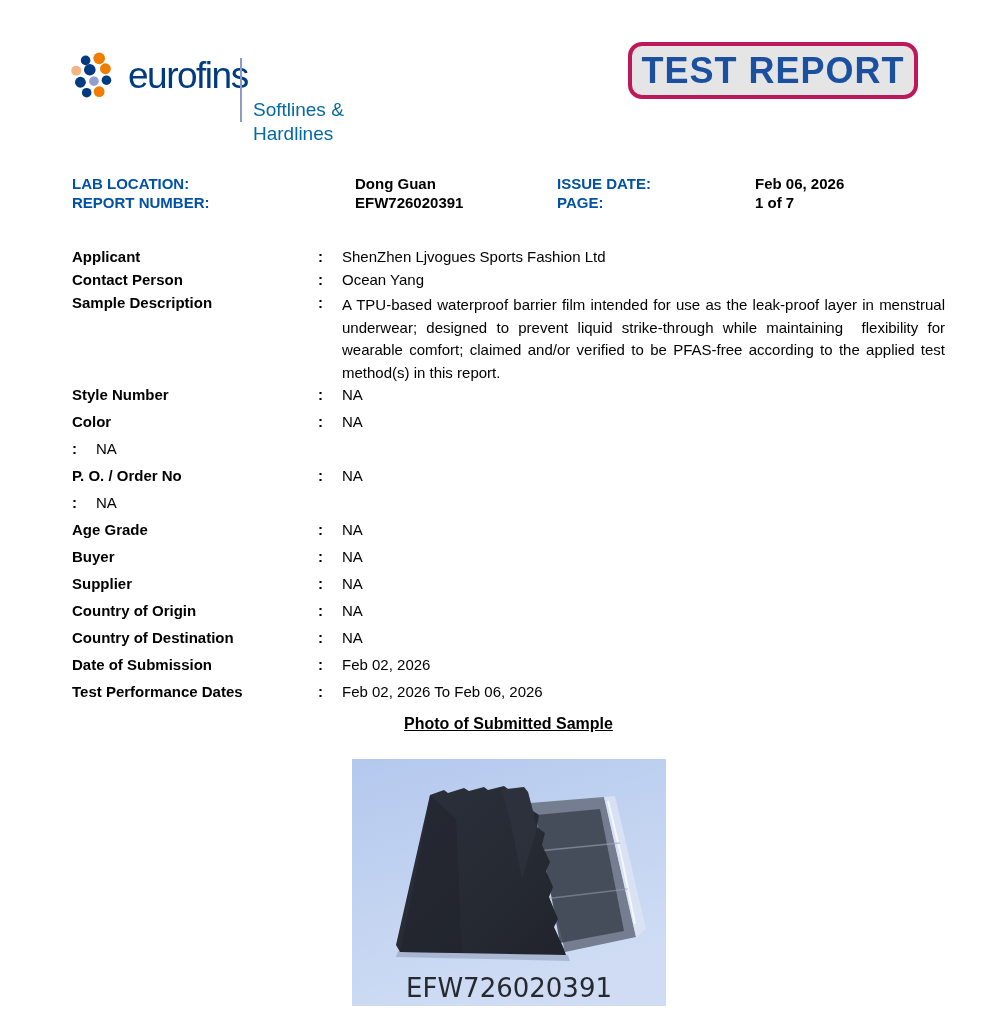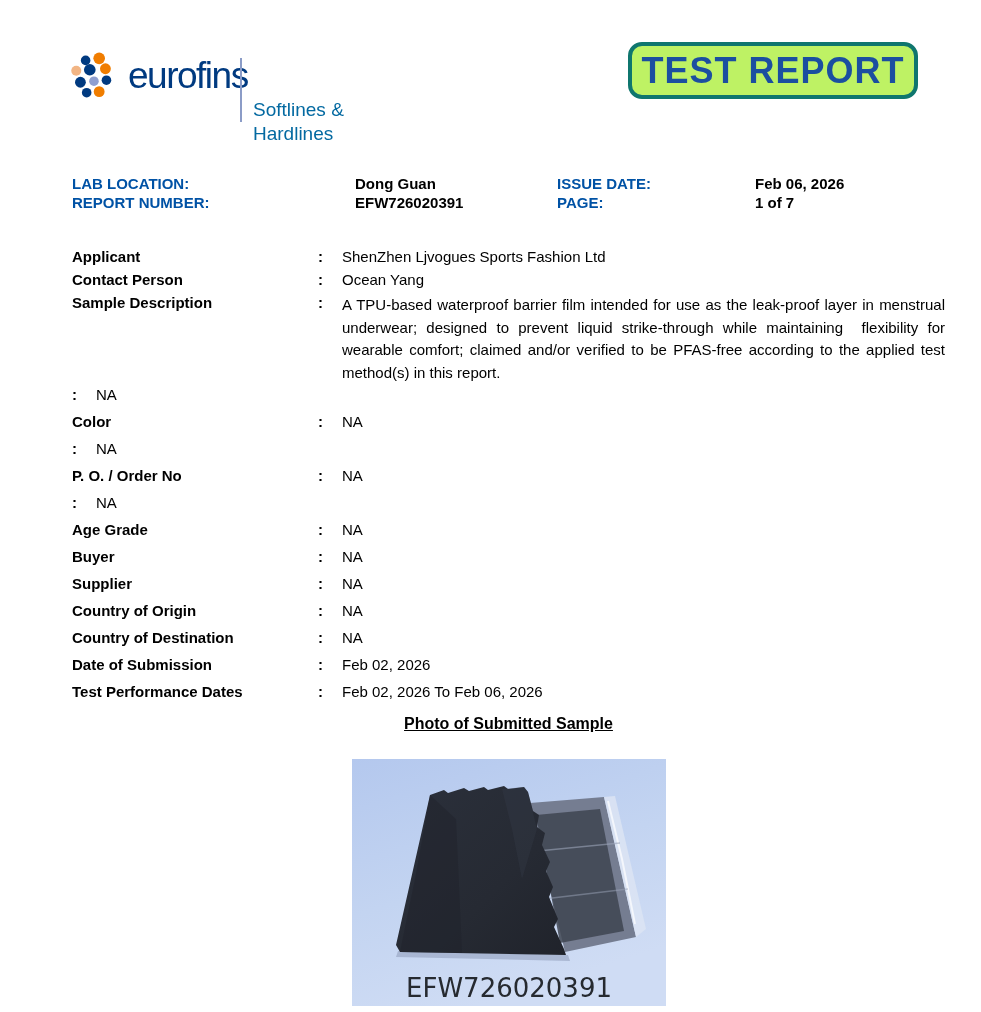--- a/index.html
+++ b/index.html
@@ -8,21 +8,21 @@
     font-family:"Liberation Sans",sans-serif;color:#000;
   }
   
   .brand-logo{position:absolute;left:70px;top:52px;width:50px;height:48px;}
   .wordmark{position:absolute;left:128px;top:55px;font-size:37px;font-weight:normal;
     color:#003a80;letter-spacing:-1.5px;}
   .brand-divider{position:absolute;left:240px;top:58px;width:2px;height:64px;background:#8b9cc7;}
   .division{position:absolute;left:253px;top:98px;font-size:19px;font-weight:normal;
     color:#0369a1;line-height:24px;}
   .title-box{position:absolute;left:628px;top:42px;width:282px;height:49px;
-    border:4px solid #0f766e;border-radius:14px;background:#bef264;
+    border:4px solid #be185d;border-radius:14px;background:#e5e5e5;
     display:flex;align-items:center;justify-content:center;}
   .title-box span{font-size:36px;font-weight:bold;color:#1b4fa0;letter-spacing:1px;}
   
   .content{position:absolute;left:72px;top:175px;width:873px;}
   .igrid{display:grid;grid-template-columns:283px 202px 198px 1fr;row-gap:1px;
     font-size:15px;font-weight:bold;line-height:18px;}
   .ilabel{color:#0052a5;}
   .ivalue{color:#000;}
   .fields{margin-top:36px;font-size:15px;line-height:18px;}
   .frow{display:flex;margin-bottom:9px;}
@@ -93,20 +93,21 @@
       <div class="fvalue">Ocean Yang</div>
     </div>
 
     <div class="frow desc">
       <div class="flabel">Sample Description</div>
       <div class="fcolon">:</div>
       <div class="fvalue">A TPU-based waterproof barrier film intended for use as the leak-proof layer in menstrual underwear; designed to prevent liquid strike-through while maintaining  flexibility for wearable comfort; claimed and/or verified to be PFAS-free according to the applied test method(s) in this report.</div>
     </div>
 
     <div class="frow">
+      <div class="flabel">Style Number</div>
       <div class="fcolon">:</div>
       <div class="fvalue">NA</div>
     </div>
 
     <div class="frow">
       <div class="flabel">Color</div>
       <div class="fcolon">:</div>
       <div class="fvalue">NA</div>
     </div>
 

